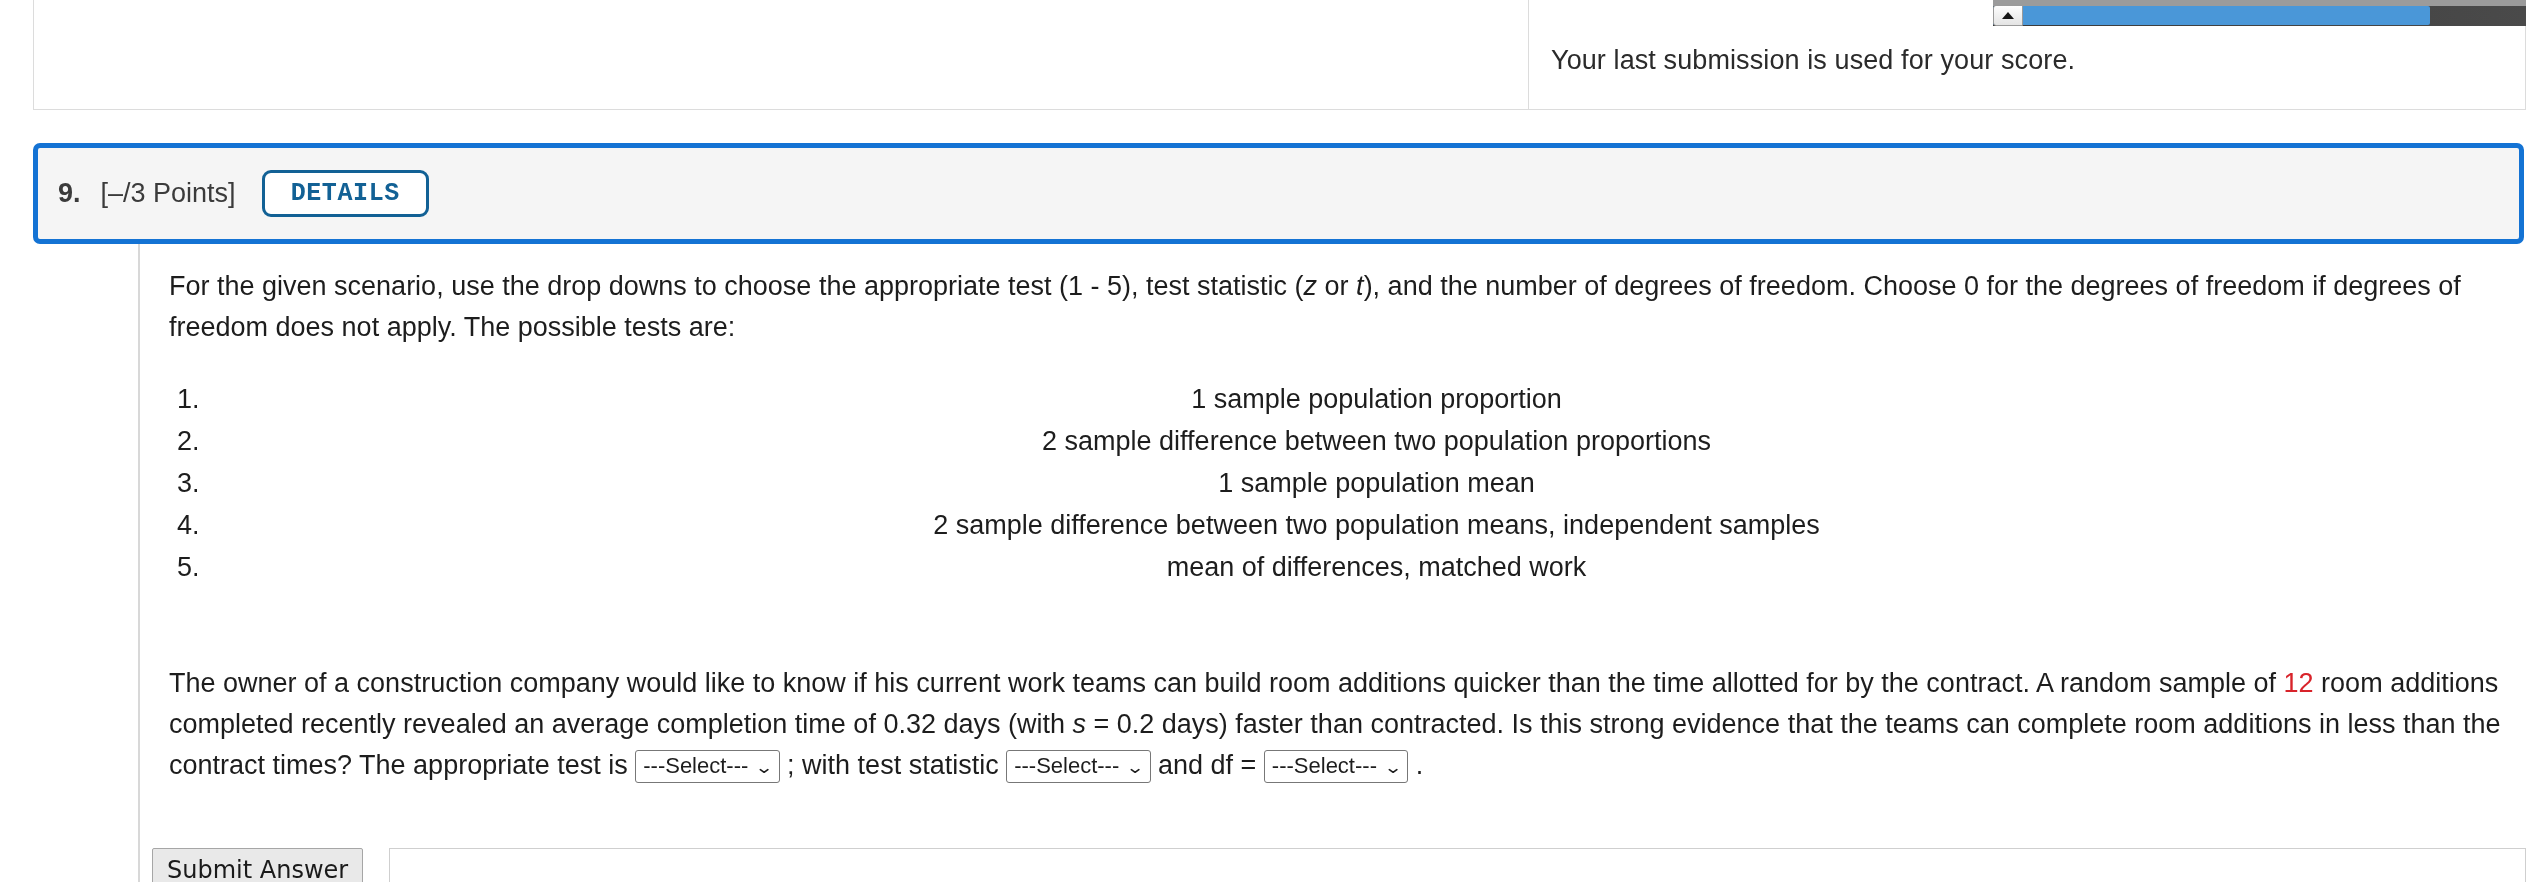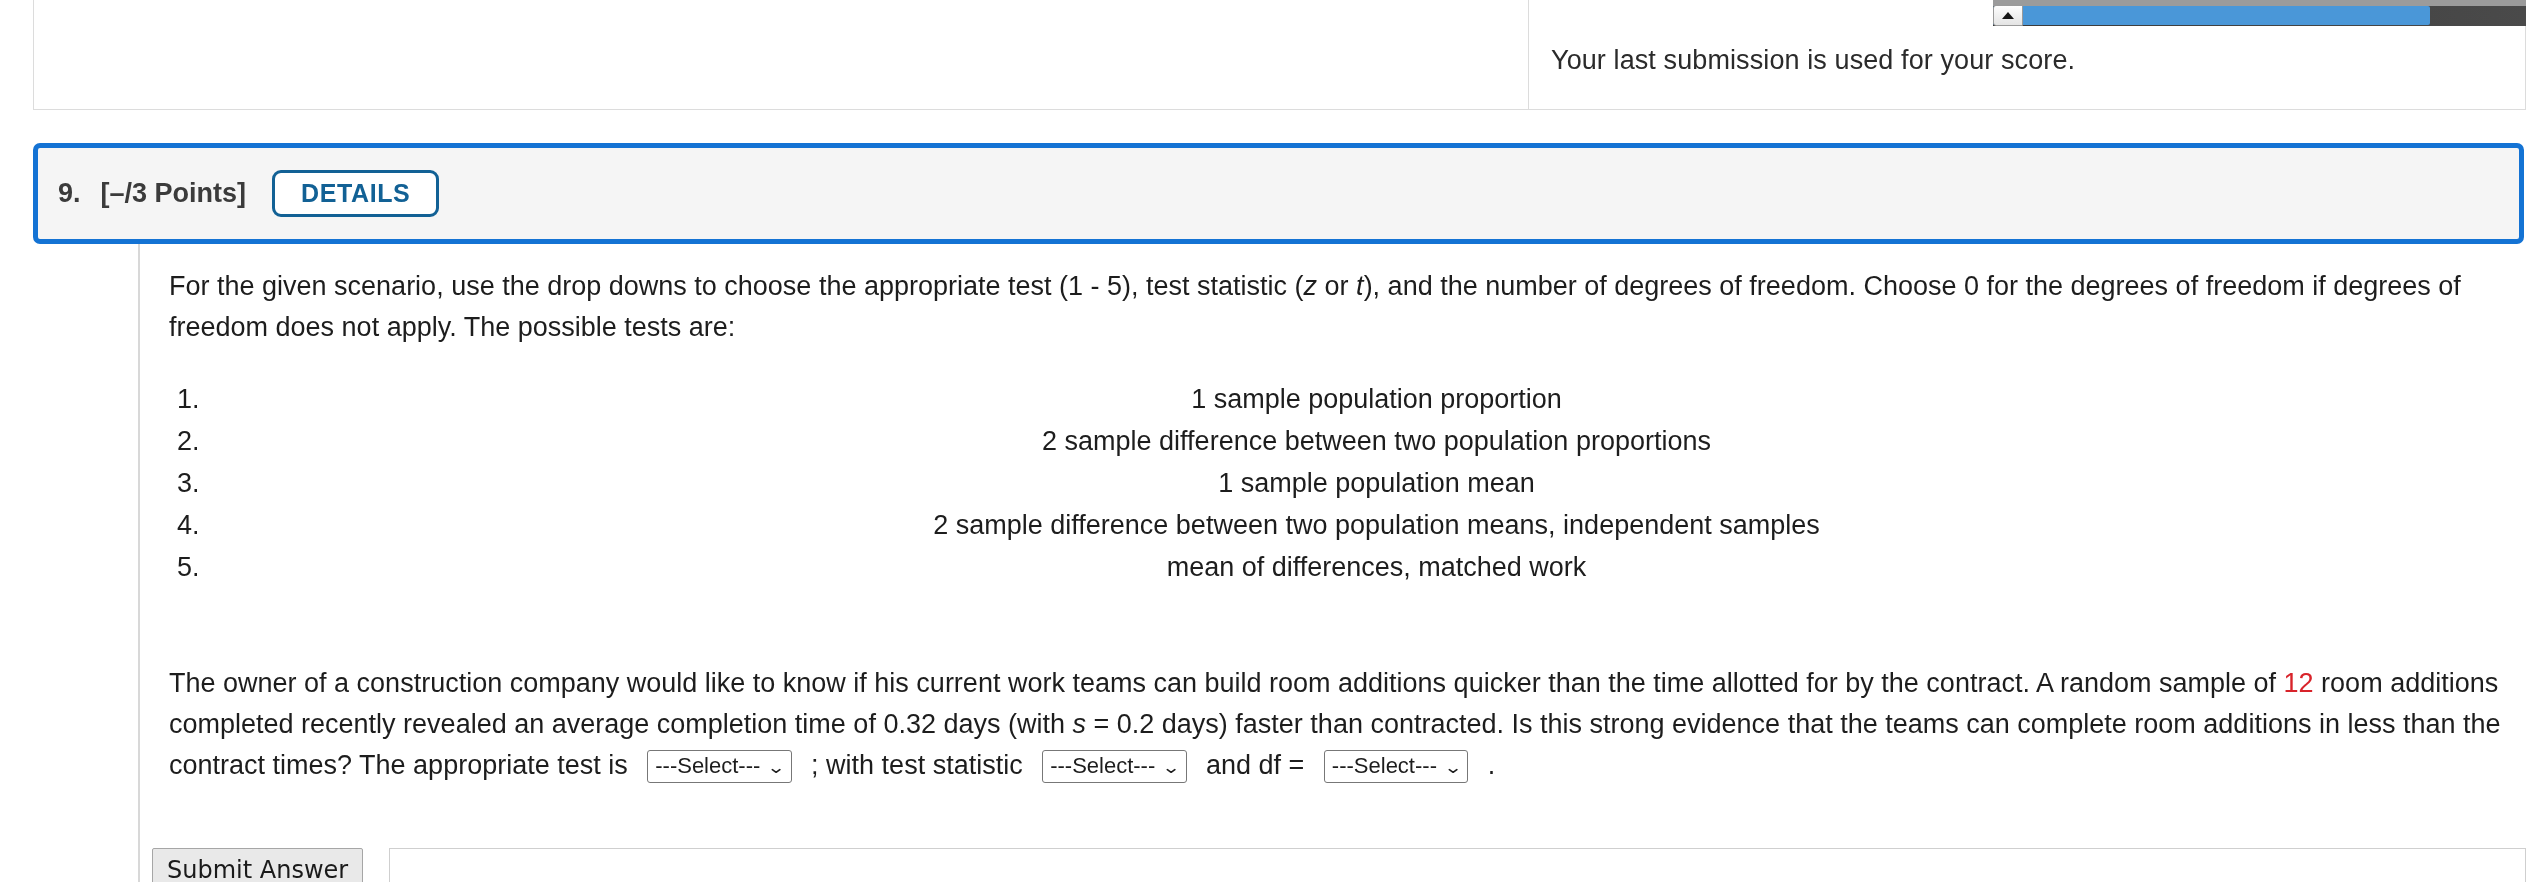--- a/index.html
+++ b/index.html
@@ -113,37 +113,37 @@
   }
   .q-number {
     font-size: 27px;
     font-weight: bold;
     color: #3b3b3b;
     margin-right: 20px;
     white-space: nowrap;
   }
   .q-points {
     font-size: 27px;
-    font-weight: bold;
+    font-weight: normal;
     color: #3b3b3b;
     margin-right: 26px;
     white-space: nowrap;
   }
   .btn-outline {
     border: 3px solid #126195;
     border-radius: 9px;
     background: #ffffff;
     color: #126195;
     font-size: 25px;
     font-weight: 600;
     letter-spacing: .6px;
     padding: 8px 26px;
     line-height: 1;
     white-space: nowrap;
-    font-family: Liberation Sans, sans-serif;
+    font-family: Liberation Mono, monospace;
     cursor: pointer;
   }
   .q-header-spacer { flex: 1; }
   .q-header-right { display: flex; gap: 18px; }
 
   
   .q-body {
     position: absolute;
     left: 138px;
     top: 244px;
@@ -177,21 +177,21 @@
 
   .sel {
     font-family: "Liberation Sans", sans-serif;
     font-size: 22px;
     color: #1d1d1d;
     background: #ffffff;
     border: 1px solid #777777;
     border-radius: 3px;
     padding: 3px 7px 4px 7px;
     vertical-align: 1px;
-    margin: 0 12px;
+    margin: 0 0;
     cursor: pointer;
     display: inline-block;
     line-height: 1.1;
   }
   .sel .caret {
     display: inline-block;
     margin-left: 9px;
     font-size: 17px;
     transform: scaleX(1.35);
   }

